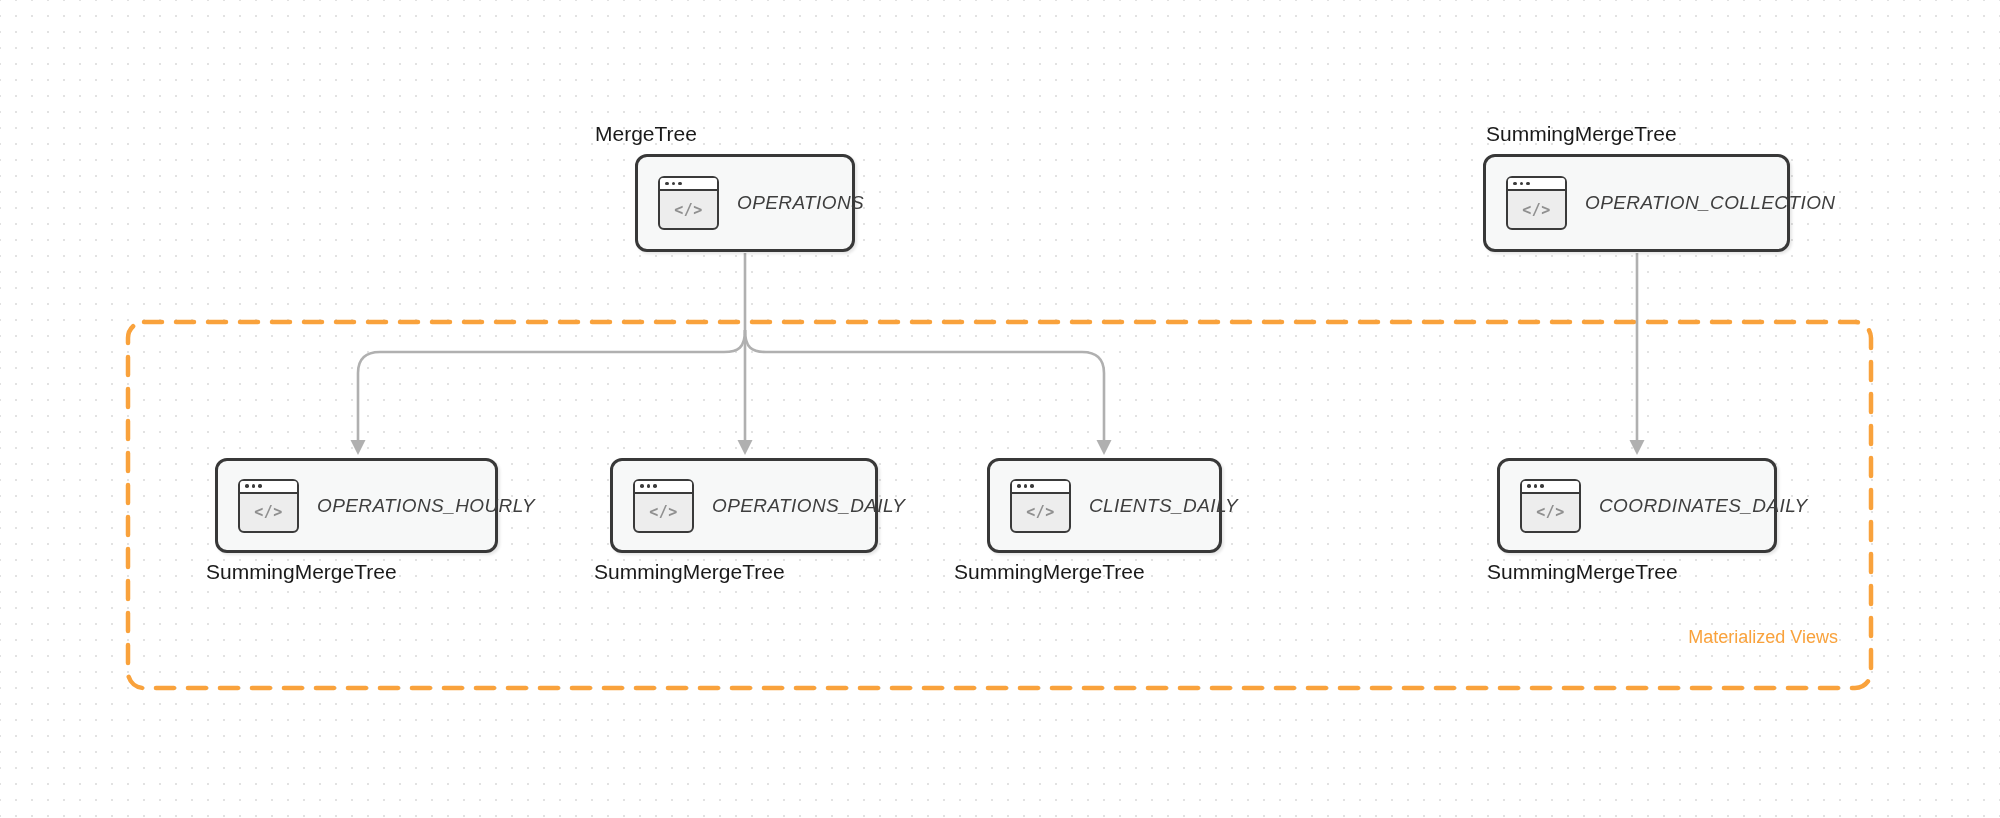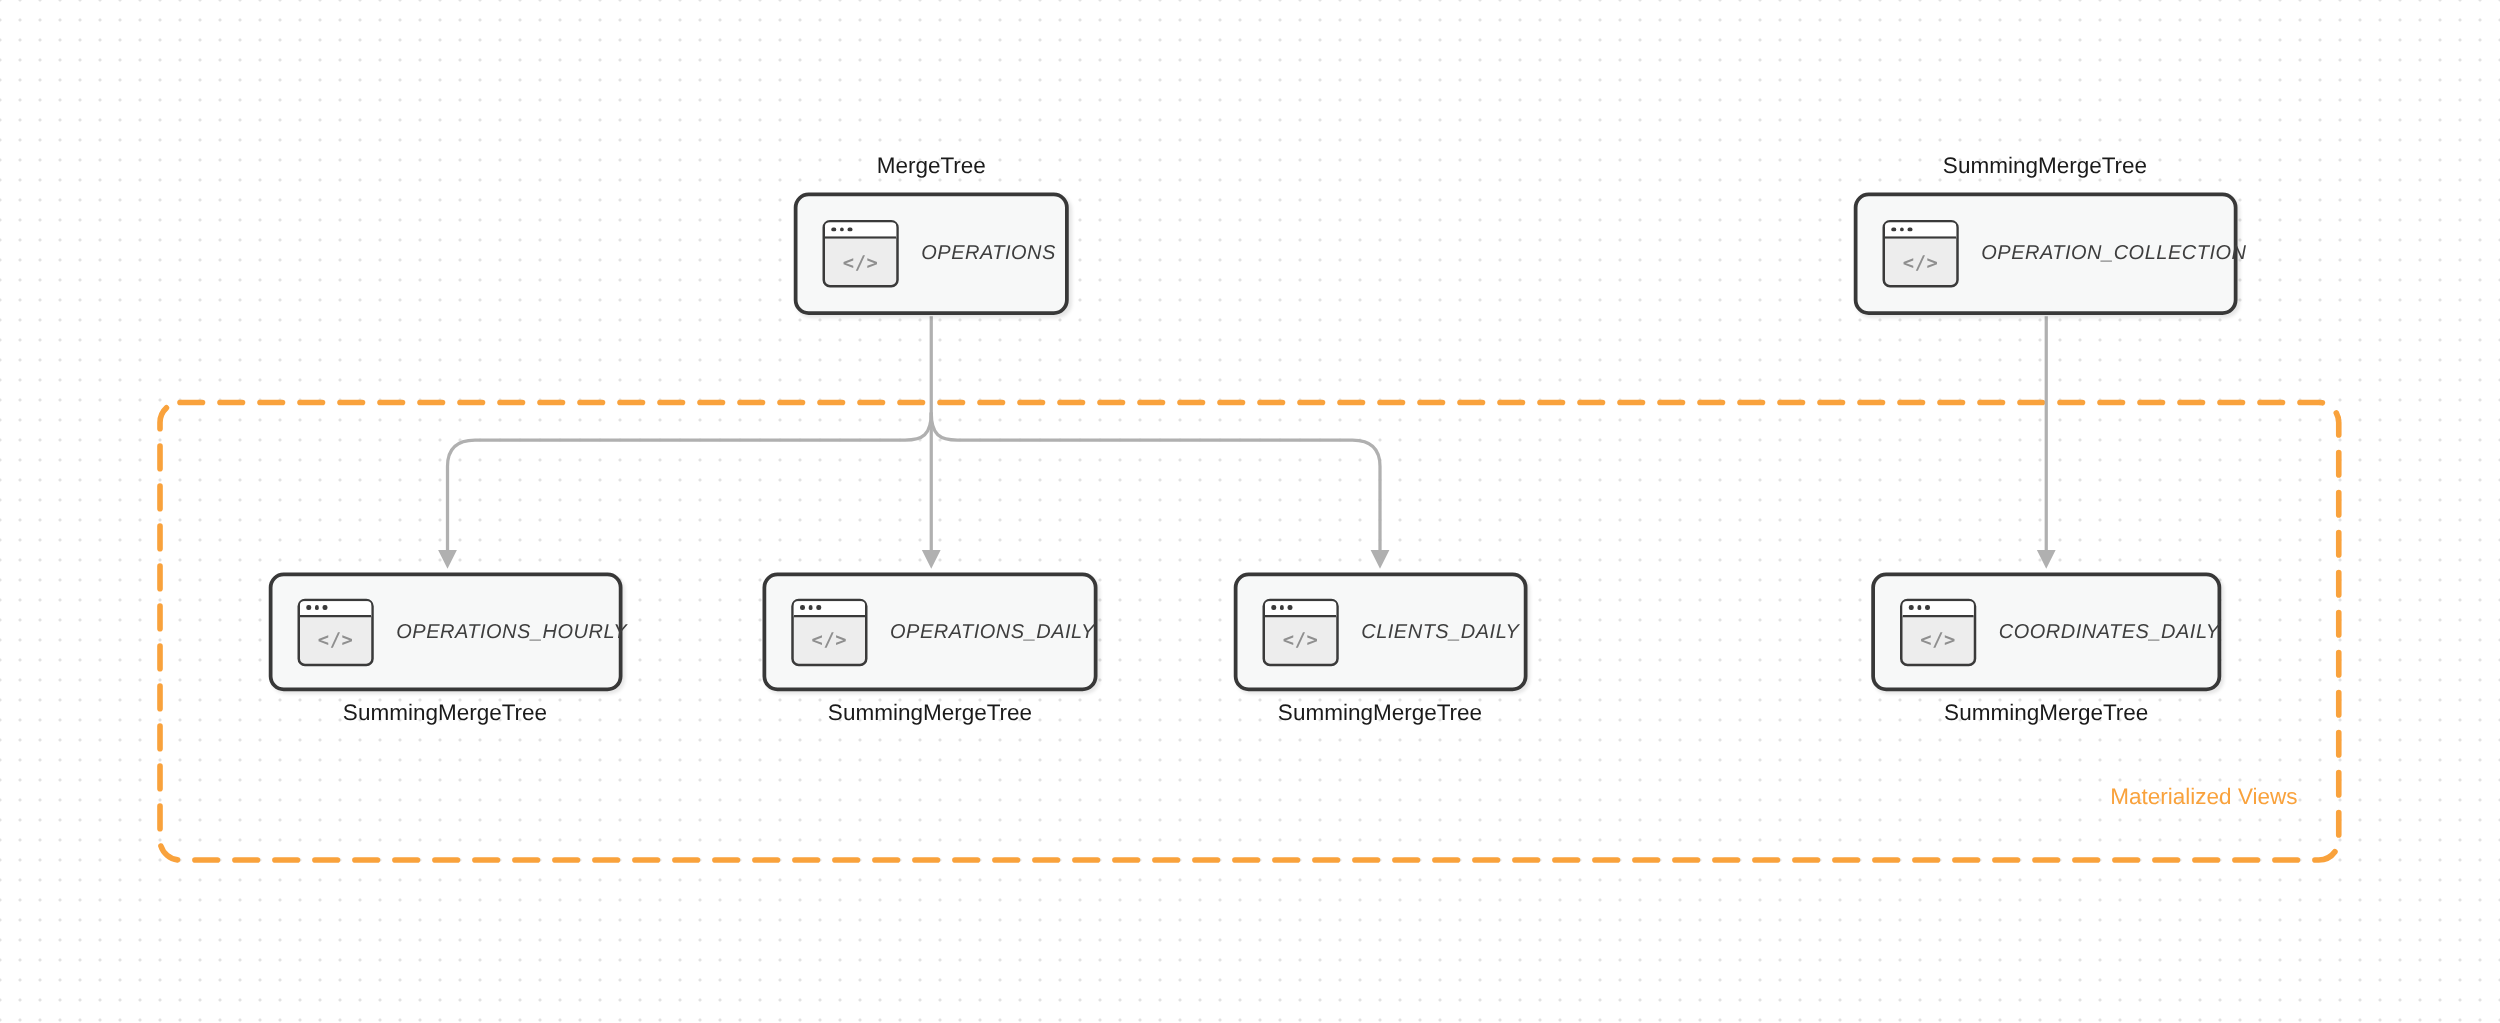--- a/index.html
+++ b/index.html
@@ -22,21 +22,21 @@
     display:flex;align-items:center;
     padding-left:20px;gap:18px;
     background:#f7f8f8;
     border:3px solid #383838;
     border-radius:12px;
     box-shadow:2px 2px 3px rgba(0,0,0,0.10);
     box-sizing:border-box;
   }
   .node-label{
     font-style:italic;
-    font-size:16px;
+    font-size:19px;
     letter-spacing:0.4px;
     color:#3e3e3e;
     white-space:nowrap;
   }
   .win-icon{
     width:61px;height:54px;flex:0 0 auto;
     border:2.5px solid #3a3a3a;border-radius:6px;
     background:#ededed;box-sizing:border-box;
     display:flex;flex-direction:column;
   }
@@ -49,22 +49,22 @@
     padding-left:5px;box-sizing:border-box;
   }
   .win-dot{width:3.5px;height:3.5px;border-radius:50%;background:#3a3a3a;}
   .win-body{
     flex:1;display:flex;align-items:center;justify-content:center;
     color:#8f8f8f;
     font-family:"DejaVu Sans Mono",monospace;
     font-size:15px;font-weight:bold;letter-spacing:0.5px;
   }
   .engine-label{
-    position:absolute;width:300px;text-align:center;
-    font-size:18px;color:#1a1a1a;white-space:nowrap;
+    position:absolute;width:300px;
+    font-size:21px;color:#1a1a1a;white-space:nowrap;
   }
   .group-label{
     position:absolute;
     font-size:18px;font-weight:500;
     color:#F9A23C;white-space:nowrap;
   }
 </style>
 </head>
 <body>
 

